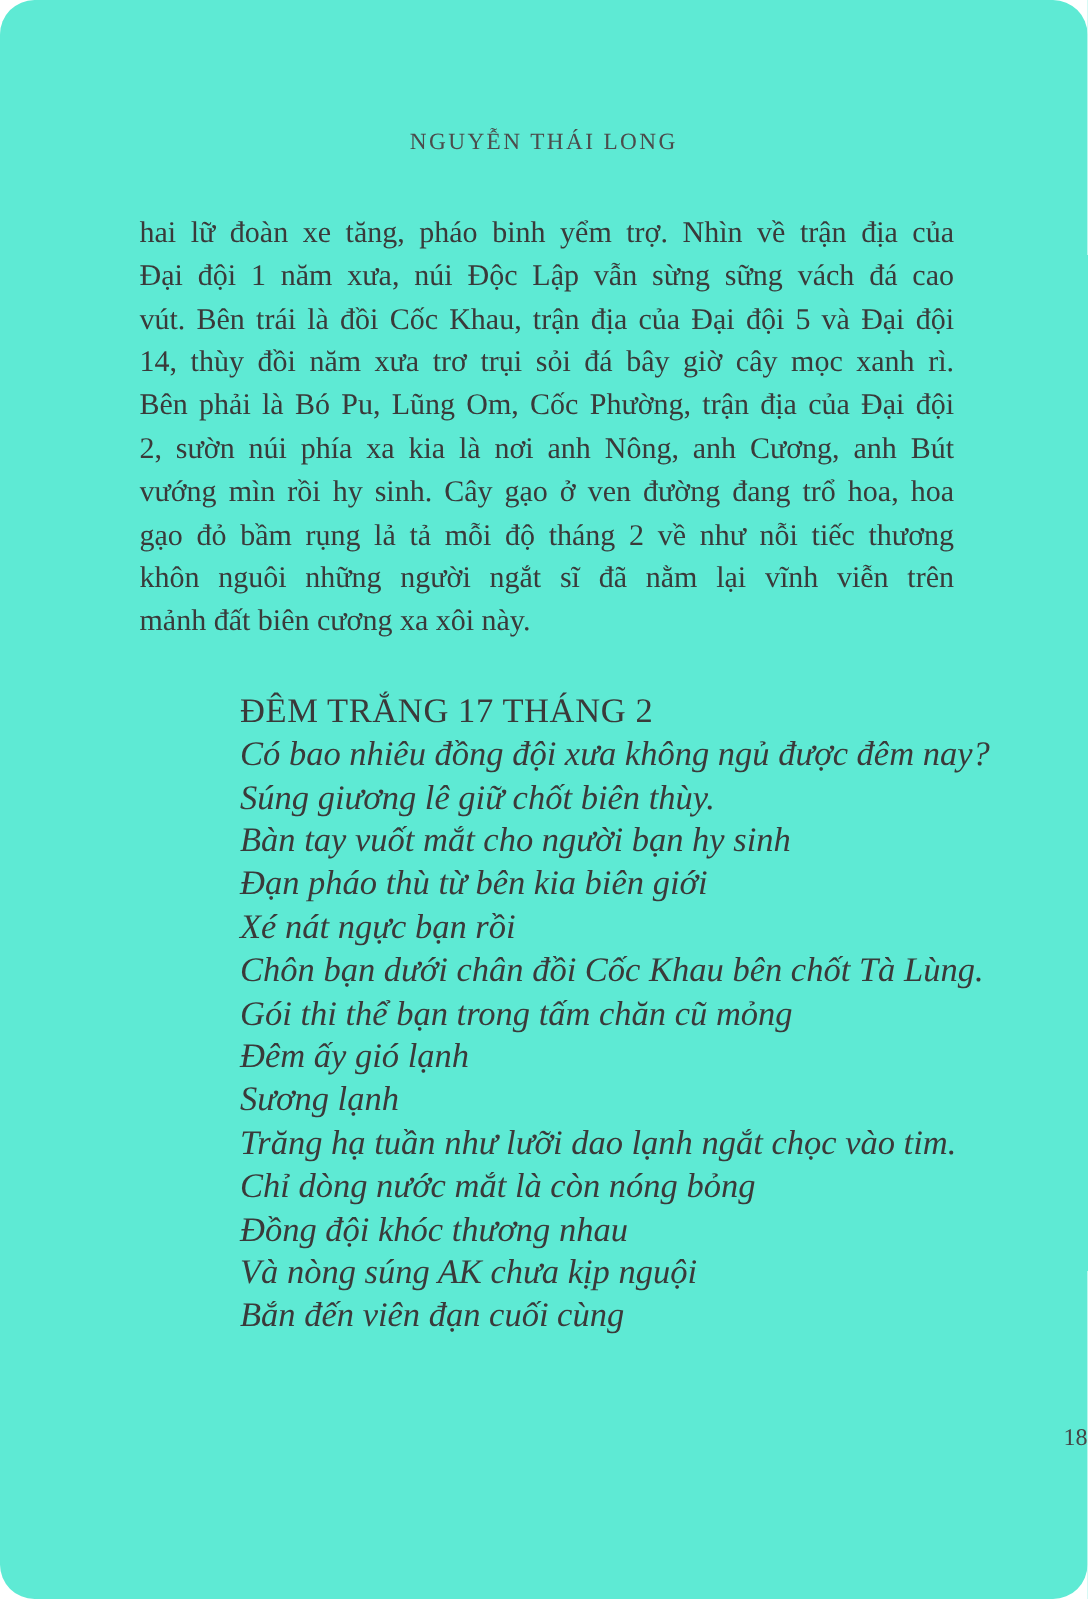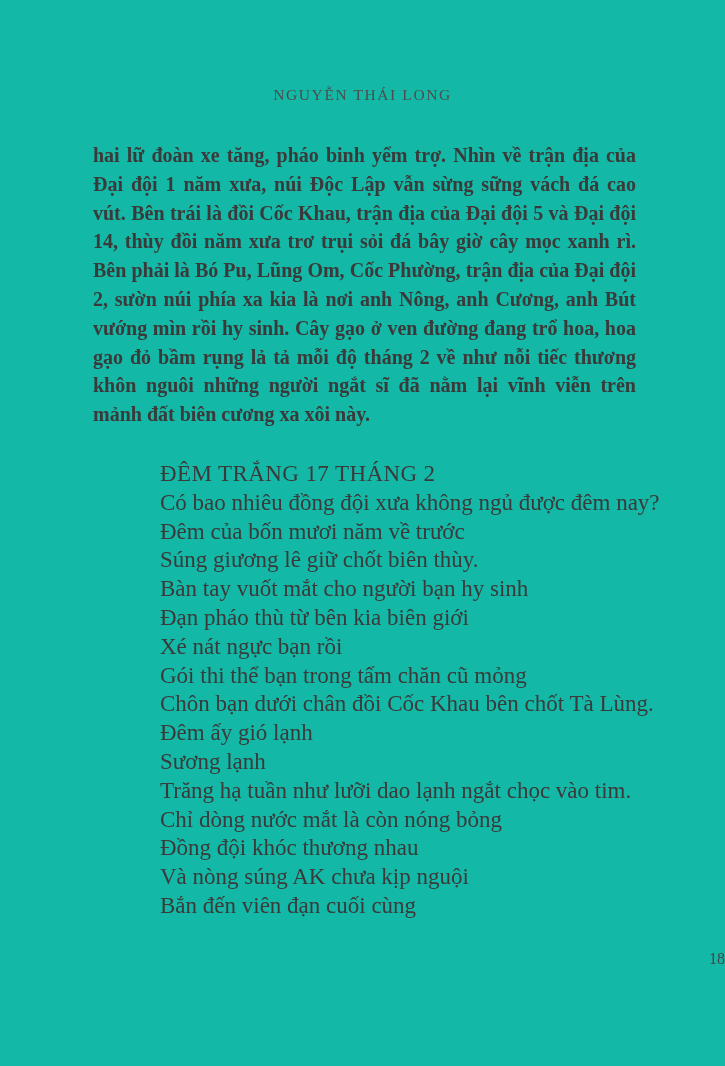--- a/index.html
+++ b/index.html
@@ -4,44 +4,44 @@
 <style>
   html, body {
     margin: 0;
     padding: 0;
     background: #ffffff;
   }
   .page {
     position: relative;
     width: 725px;
     height: 1066px;
-    background: #14b8a6;
+    background: #5eead4;
     font-family: "Liberation Serif", "DejaVu Serif", serif;
     color: #383838;
     overflow: hidden;
+    border-radius: 23px;
   }
   .running-header {
     position: absolute;
     top: 86px;
     left: 0;
     width: 725px;
     text-align: center;
     font-size: 15.5px;
     letter-spacing: 1.6px;
     color: #4c4c4c;
   }
   .body-paragraph {
     position: absolute;
     top: 141px;
     left: 93px;
     width: 543px;
     font-size: 20px;
     line-height: 28.8px;
     color: #3a3a3a;
-    font-weight: bold;
   }
   .para-line {
     text-align: justify;
     text-align-last: justify;
     height: 28.8px;
     overflow: hidden;
     white-space: nowrap;
   }
   .para-line:last-child {
     text-align-last: left;
@@ -54,20 +54,21 @@
     font-size: 23px;
     line-height: 28.8px;
     color: #3a3a3a;
   }
   .poem-title {
     font-style: normal;
     letter-spacing: 0.4px;
     height: 28.8px;
   }
   .poem-line {
+    font-style: italic;
     height: 28.8px;
     white-space: nowrap;
   }
   .page-number {
     position: absolute;
     top: 950px;
     left: 0;
     width: 725px;
     text-align: right;
     font-size: 16px;
@@ -91,27 +92,26 @@
       <div class="para-line">vướng mìn rồi hy sinh. Cây gạo ở ven đường đang trổ hoa, hoa</div>
       <div class="para-line">gạo đỏ bầm rụng lả tả mỗi độ tháng 2 về như nỗi tiếc thương</div>
       <div class="para-line">khôn nguôi những người ngắt sĩ đã nằm lại vĩnh viễn trên</div>
       <div class="para-line">mảnh đất biên cương xa xôi này.</div>
     </div>
 
   <div class="poem">
     <div class="poem-title">ĐÊM TRẮNG 17 THÁNG 2</div>
     <div>
         <div class="poem-line">Có bao nhiêu đồng đội xưa không ngủ được đêm nay?</div>
-        <div class="poem-line">Đêm của bốn mươi năm về trước</div>
         <div class="poem-line">Súng giương lê giữ chốt biên thùy.</div>
         <div class="poem-line">Bàn tay vuốt mắt cho người bạn hy sinh</div>
         <div class="poem-line">Đạn pháo thù từ bên kia biên giới</div>
         <div class="poem-line">Xé nát ngực bạn rồi</div>
+        <div class="poem-line">Chôn bạn dưới chân đồi Cốc Khau bên chốt Tà Lùng.</div>
         <div class="poem-line">Gói thi thể bạn trong tấm chăn cũ mỏng</div>
-        <div class="poem-line">Chôn bạn dưới chân đồi Cốc Khau bên chốt Tà Lùng.</div>
         <div class="poem-line">Đêm ấy gió lạnh</div>
         <div class="poem-line">Sương lạnh</div>
         <div class="poem-line">Trăng hạ tuần như lưỡi dao lạnh ngắt chọc vào tim.</div>
         <div class="poem-line">Chỉ dòng nước mắt là còn nóng bỏng</div>
         <div class="poem-line">Đồng đội khóc thương nhau</div>
         <div class="poem-line">Và nòng súng AK chưa kịp nguội</div>
         <div class="poem-line">Bắn đến viên đạn cuối cùng</div>
       </div>
   </div>
 

